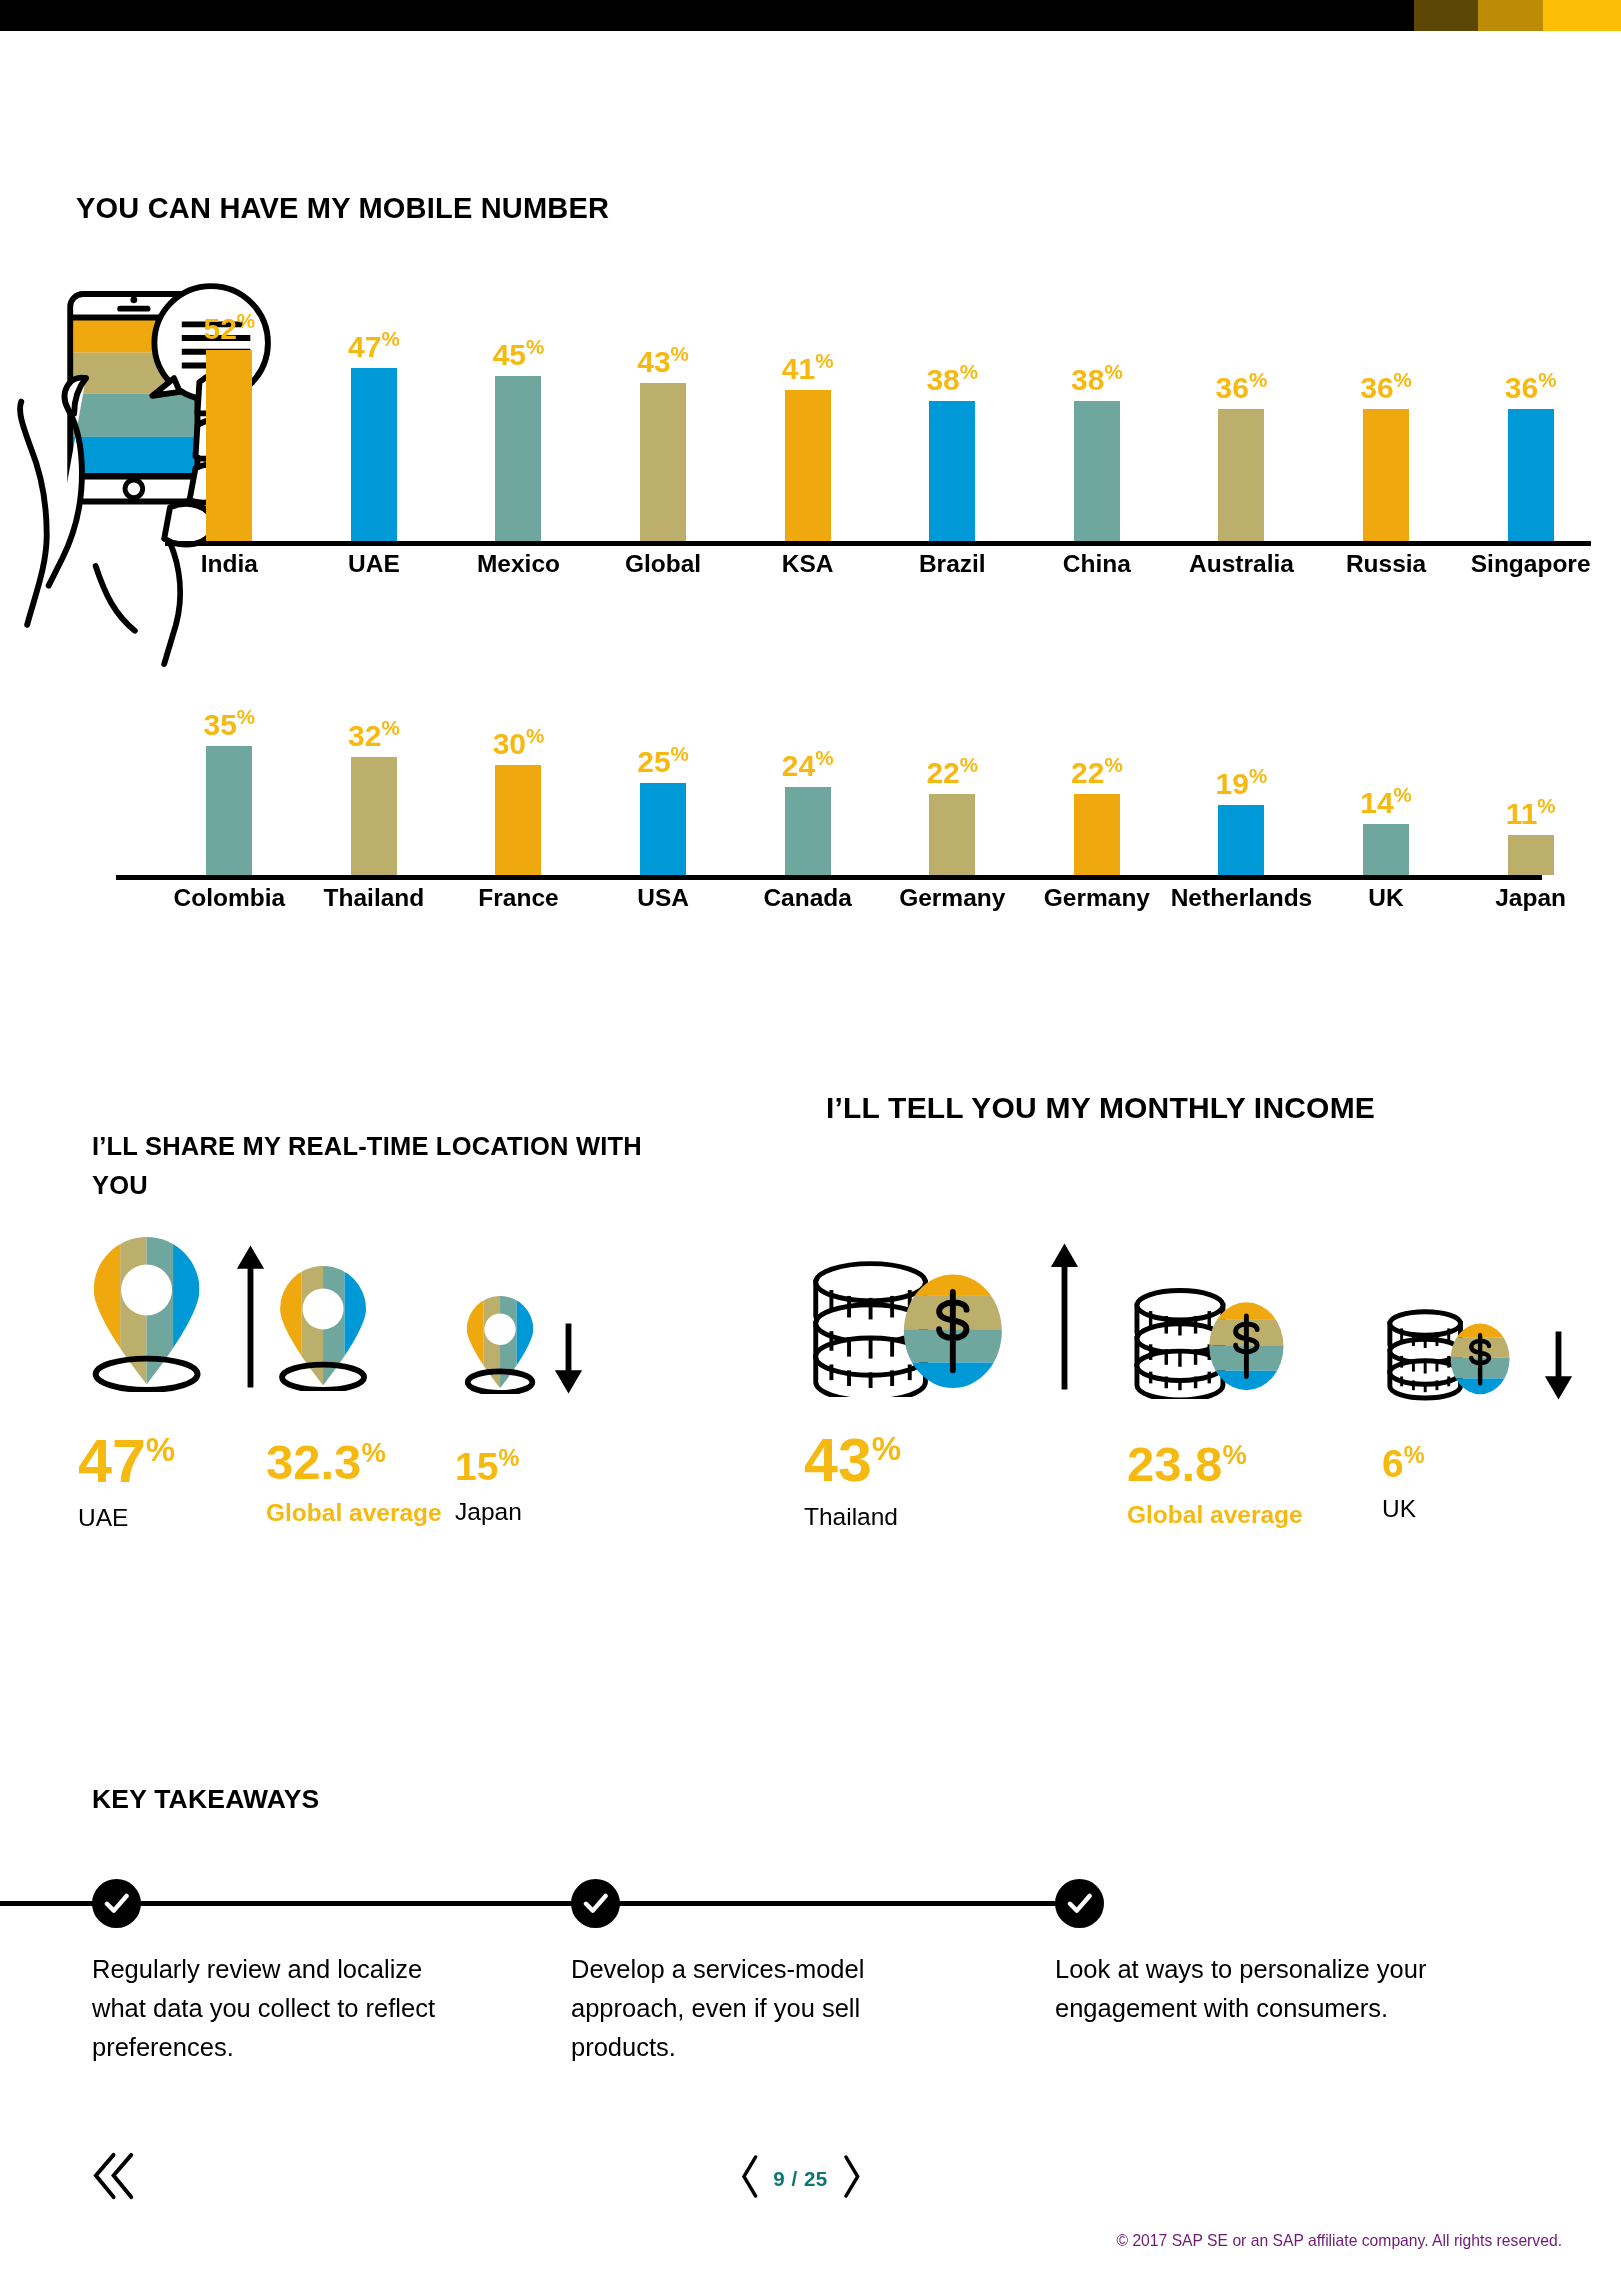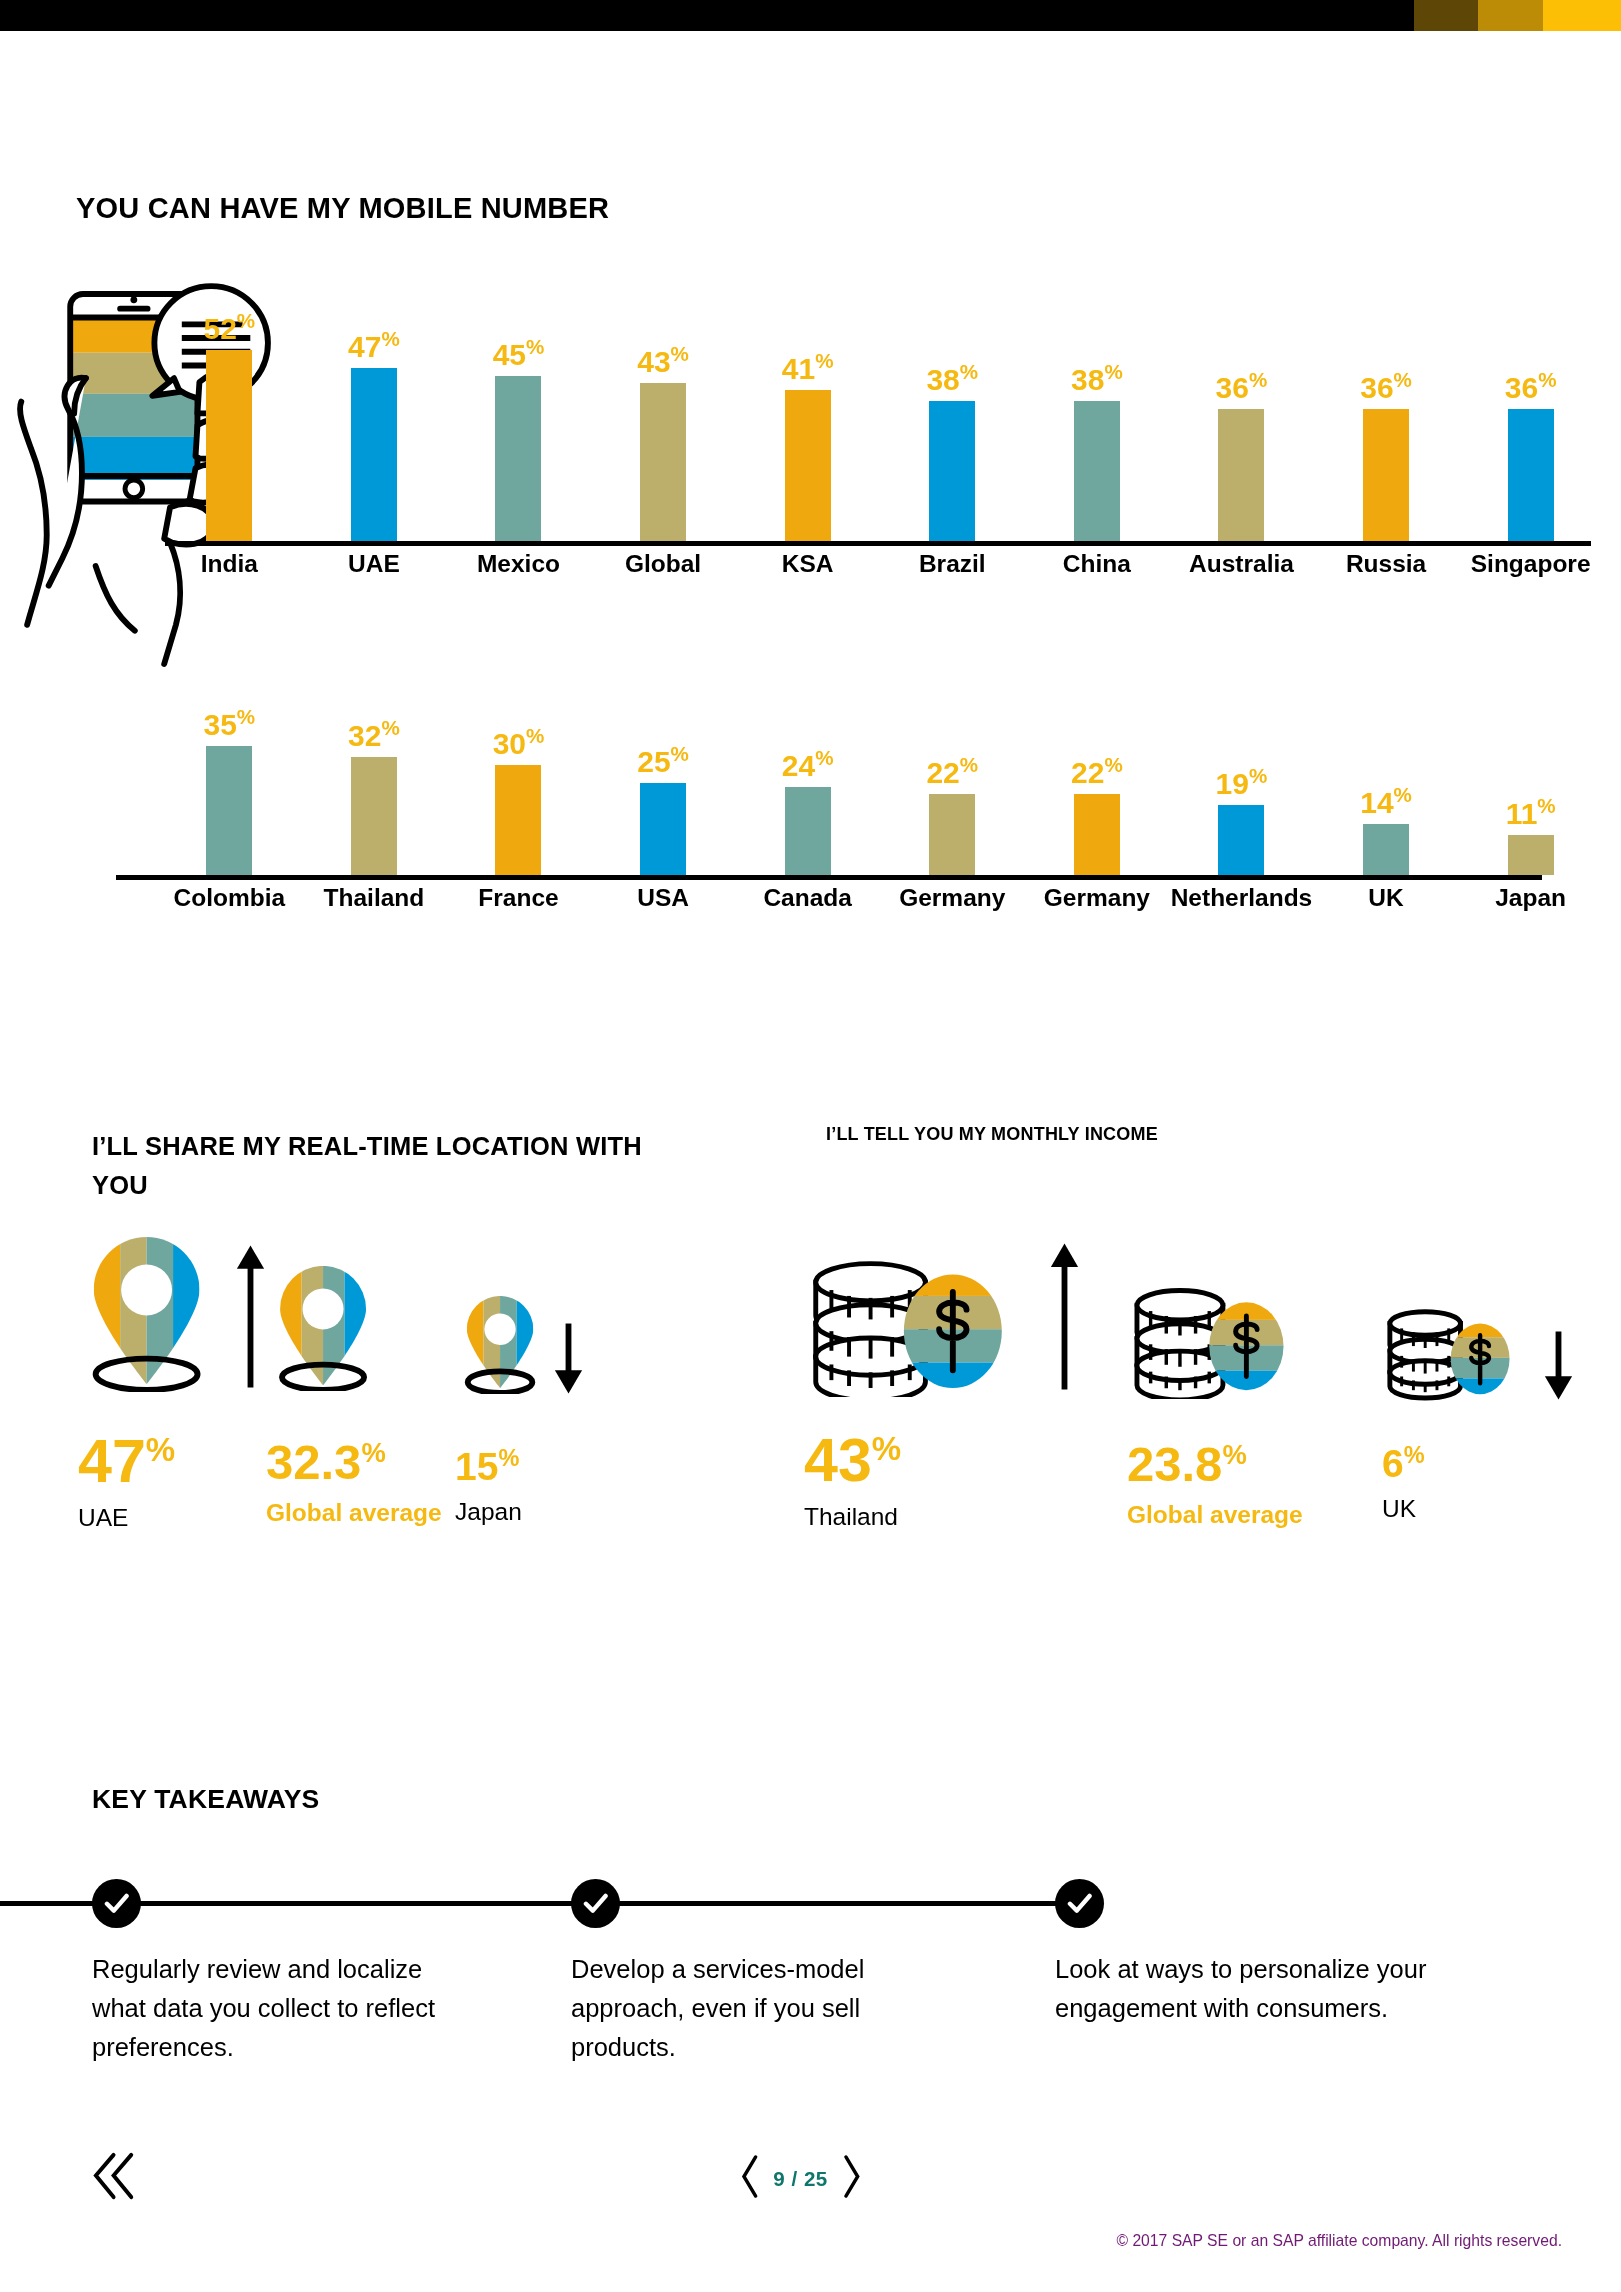--- a/index.html
+++ b/index.html
@@ -20,21 +20,21 @@
 
   
   .sec-title {
     position:absolute;
     font-family:"Liberation Sans", sans-serif;
     font-weight:bold; color:#000;
     letter-spacing:0.2px;
   }
   #title-mobile { left:76px; top:192px; font-size:29px; }
   #title-location { left:92px; top:1127px; font-size:25.5px; line-height:39px; width:608px; }
-  #title-income { left:826px; top:1115px; font-size:18px; line-height:39px; width:686px; }
+  #title-income { left:826px; top:1088px; font-size:30px; line-height:39px; width:686px; }
   #title-takeaways { left:92px; top:1784px; font-size:26.5px; }
 
   
   #phone-illustration { position:absolute; left:-11.8px; top:272px; width:323px; height:412px; }
 
   
   .chart { position:absolute; }
   #chart-row1 { left:157px; top:284px; width:1446px; height:323px; }
   #chart-row2 { left:157px; top:657px; width:1446px; height:284px; }
 

